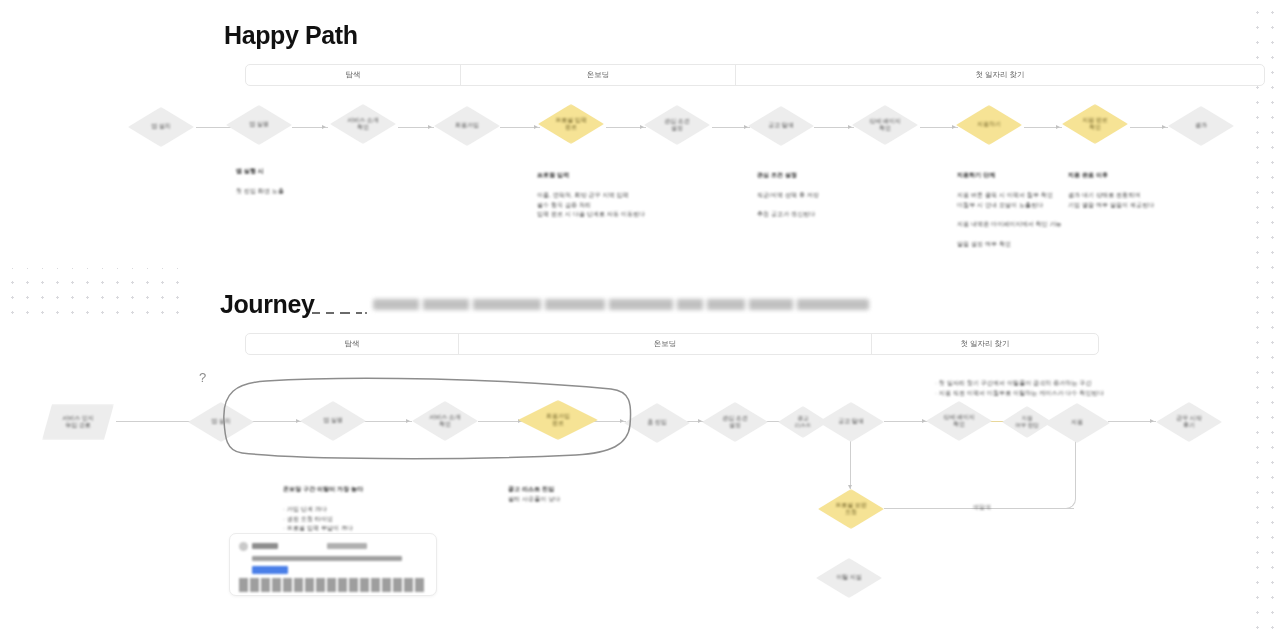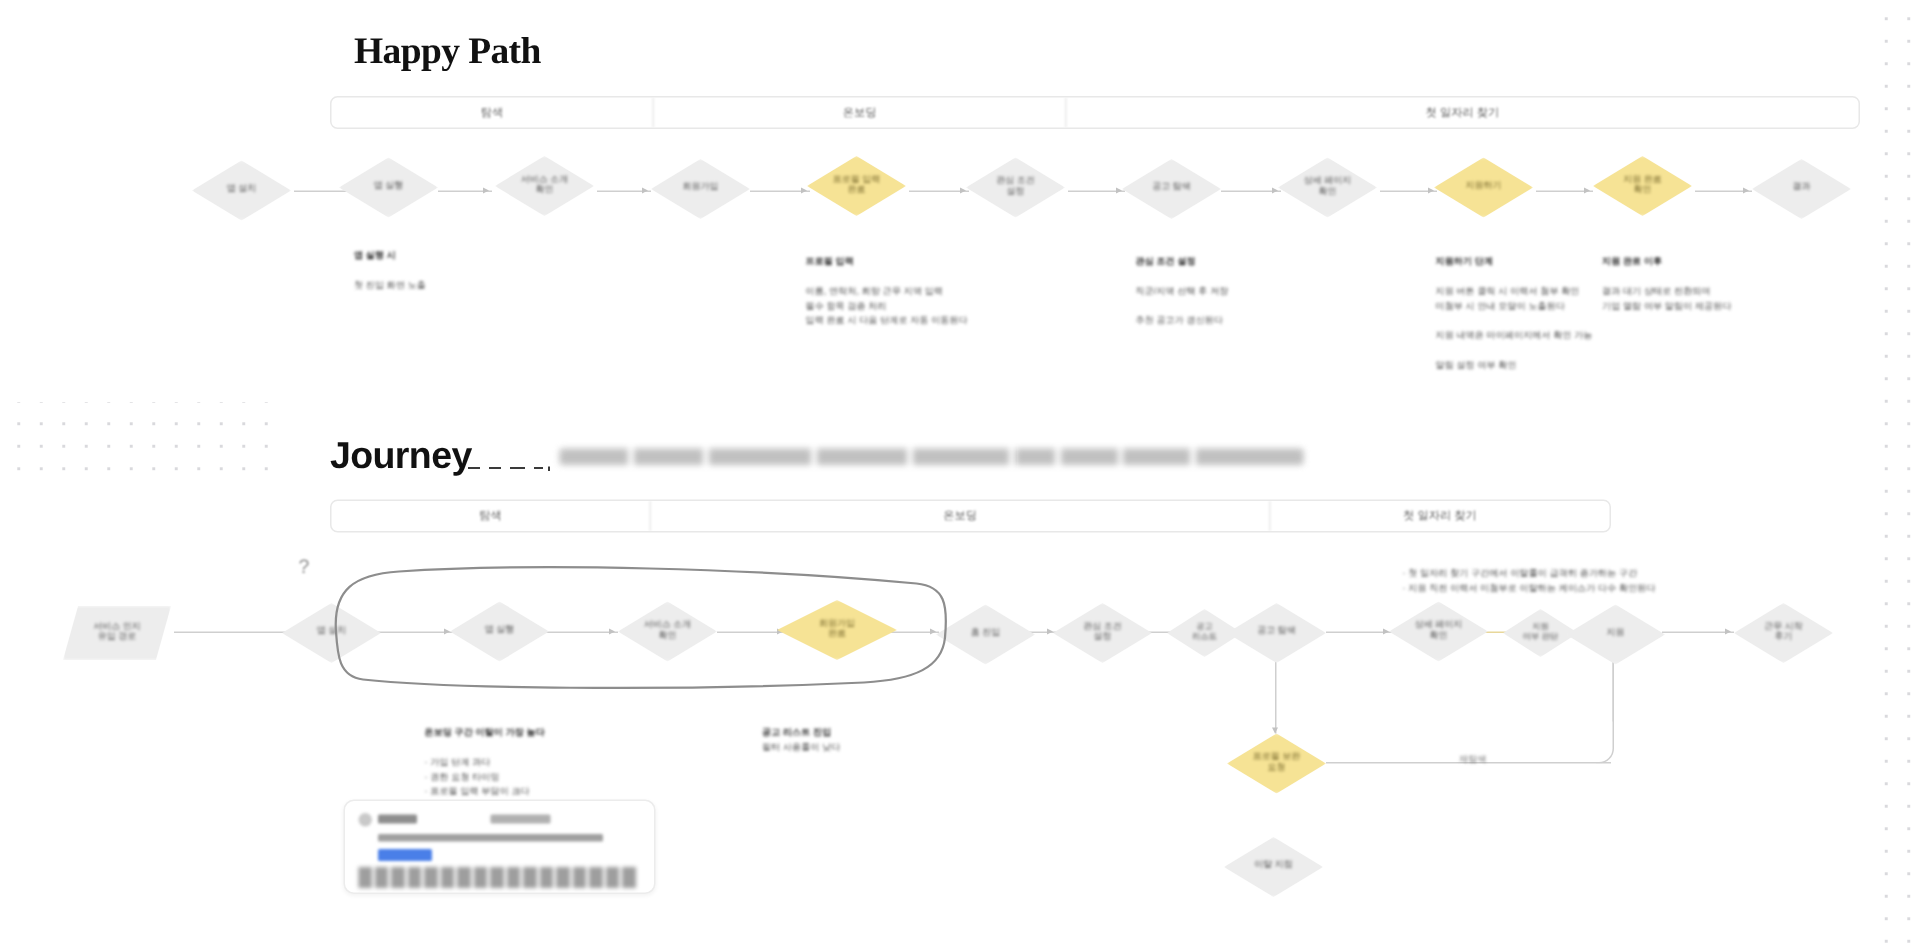--- a/index.html
+++ b/index.html
@@ -33,21 +33,21 @@
 
   
   .section-title {
     position: absolute;
     font-size: 25px;
     font-weight: bold;
     letter-spacing: -0.4px;
     color: #111111;
     white-space: nowrap;
   }
-  #title-happy   { left: 236px; top: 21px; font-family: Liberation Serif, serif; }
+  #title-happy   { left: 224px; top: 21px; }
   #title-journey { left: 220px; top: 290px; }
 
   
   .title-dash {
     position: absolute;
     left: 310px;
     top: 304px;
     width: 60px;
     height: 10px;
     overflow: hidden;
@@ -78,20 +78,21 @@
 
   
   .phase-strip {
     position: absolute;
     display: flex;
     height: 22px;
     border: 1px solid #e8e8e8;
     border-radius: 5px;
     background: #ffffff;
     overflow: hidden;
+    margin-left: 25px;
   }
   #strip-happy   { left: 220px; top: 64px;  width: 1020px; }
   #strip-journey { left: 220px; top: 333px; width: 854px; }
 
   .phase-cell {
     display: flex;
     align-items: center;
     justify-content: center;
     border-right: 1px solid #e8e8e8;
     font-size: 7.5px;

